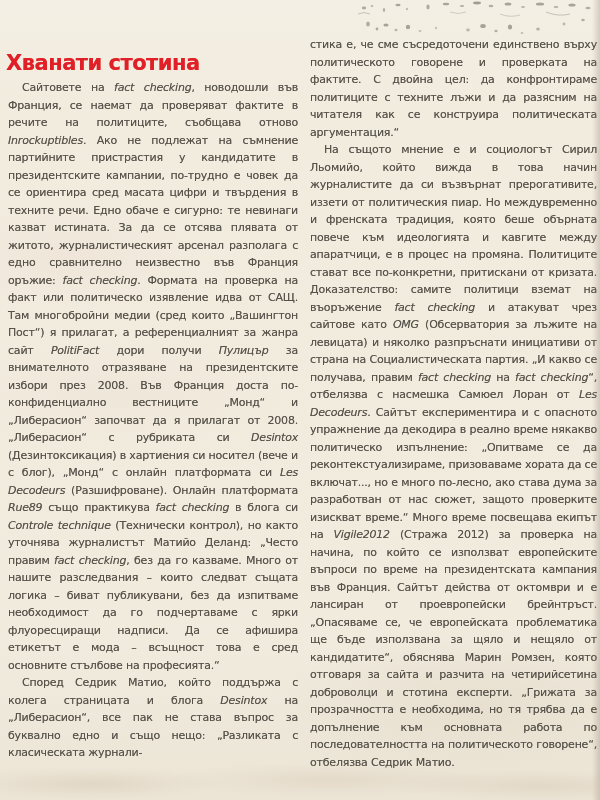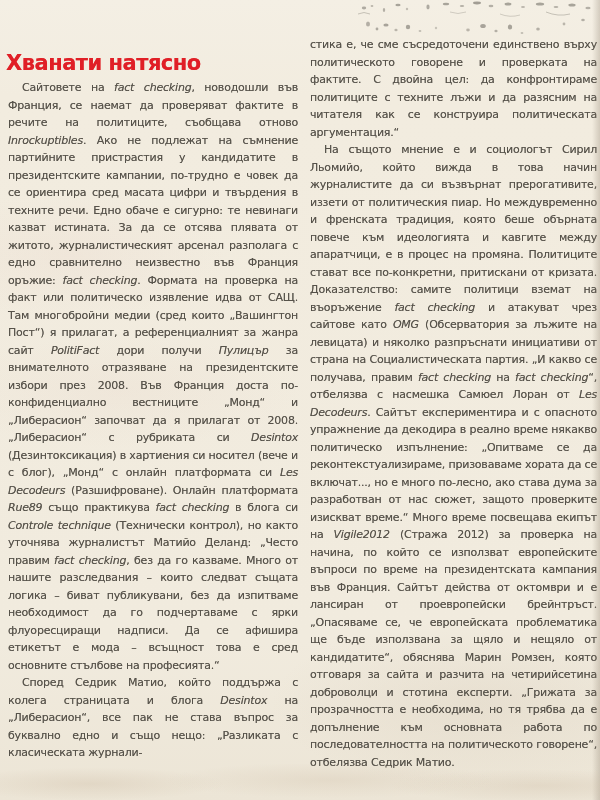--- a/index.html
+++ b/index.html
@@ -52,21 +52,21 @@
   .noise{
     position:absolute;top:0;right:0;width:250px;height:44px;
     pointer-events:none;opacity:0.85;
   }
 </style>
 </head>
 <body>
 
 <div class="page">
 
-  <h1 class="title">Хванати натясно</h1>
+  <h1 class="title">Хванати стотина</h1>
 
   <div class="col col-left">
       <p class="indent">Сайтовете на <i>fact checking</i>, новодошли във Франция, се наемат да проверяват фактите в речите на политиците, съобщава отново <i>Inrockuptibles</i>. Ако не подлежат на съмнение партийните пристрастия у кандидатите в президентските кампании, по-трудно е човек да се ориентира сред масата цифри и твърдения в техните речи. Едно обаче е сигурно: те невинаги казват истината. За да се отсява плявата от житото, журналистическият арсенал разполага с едно сравнително неизвестно във Франция оръжие: <i>fact checking</i>. Формата на проверка на факт или политическо изявление идва от САЩ. Там многобройни медии (сред които „Вашингтон Пост“) я прилагат, а референциалният за жанра сайт <i>PolitiFact</i> дори получи <i>Пулицър</i> за внимателното отразяване на президентските избори през 2008. Във Франция доста по-конфиденциално вестниците „Монд“ и „Либерасион“ започват да я прилагат от 2008. „Либерасион“ с рубриката си <i>Desintox</i> (Дезинтоксикация) в хартиения си носител (вече и с блог), „Монд“ с онлайн платформата си <i>Les Decodeurs</i> (Разшифроване). Онлайн платформата <i>Rue89</i> също практикува <i>fact checking</i> в блога си <i>Controle technique</i> (Технически контрол), но както уточнява журналистът Матийо Деланд: „Често правим <i>fact checking</i>, без да го казваме. Много от нашите разследвания – които следват същата логика – биват публикувани, без да изпитваме необходимост да го подчертаваме с ярки флуоресциращи надписи. Да се афишира етикетът е мода – всъщност това е сред основните стълбове на професията.“</p>
       <p class="indent">Според Седрик Матио, който поддържа с колега страницата и блога <i>Desintox</i> на „Либерасион“, все пак не става въпрос за буквално едно и също нещо: „Разликата с класическата журнали-</p>
     </div>
   <div class="col col-right">
       <p>стика е, че сме съсредоточени единствено върху политическото говорене и проверката на фактите. С двойна цел: да конфронтираме политиците с техните лъжи и да разясним на читателя как се конструира политическата аргументация.“</p>
       <p class="indent">На същото мнение е и социологът Сирил Льомийо, който вижда в това начин журналистите да си възвърнат прерогативите, иззети от политическия пиар. Но междувременно и френската традиция, която беше обърната повече към идеологията и кавгите между апаратчици, е в процес на промяна. Политиците стават все по-конкретни, притискани от кризата. Доказателство: самите политици вземат на въоръжение <i>fact checking</i> и атакуват чрез сайтове като <i>OMG</i> (Обсерватория за лъжите на левицата) и няколко разпръснати инициативи от страна на Социалистическата партия. „И какво се получава, правим <i>fact checking</i> на <i>fact checking</i>“, отбелязва с насмешка Самюел Лоран от <i>Les Decodeurs</i>. Сайтът експериментира и с опасното упражнение да декодира в реално време някакво политическо изпълнение: „Опитваме се да реконтекстуализираме, призоваваме хората да се включат..., но е много по-лесно, ако става дума за разработван от нас сюжет, защото проверките изискват време.“ Много време посвещава екипът на <i>Vigile2012</i> (Стража 2012) за проверка на начина, по който се използват европейските въпроси по време на президентската кампания във Франция. Сайтът действа от октомври и е лансиран от проевропейски брейнтръст. „Опасяваме се, че европейската проблематика ще бъде използвана за щяло и нещяло от кандидатите“, обяснява Марин Ромзен, която отговаря за сайта и разчита на четирийсетина доброволци и стотина експерти. „Грижата за прозрачността е необходима, но тя трябва да е допълнение към основната работа по последователността на политическото говорене“, отбелязва Седрик Матио.</p>
     </div>
 

